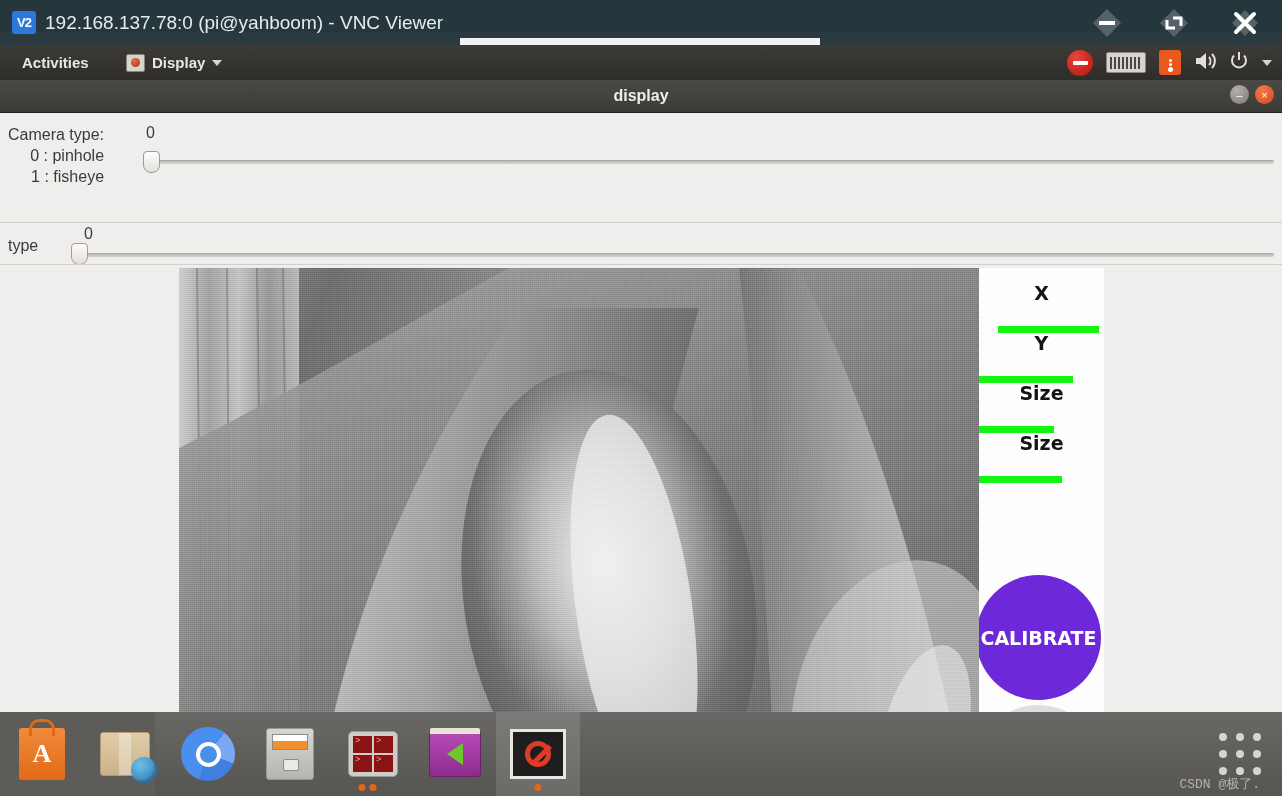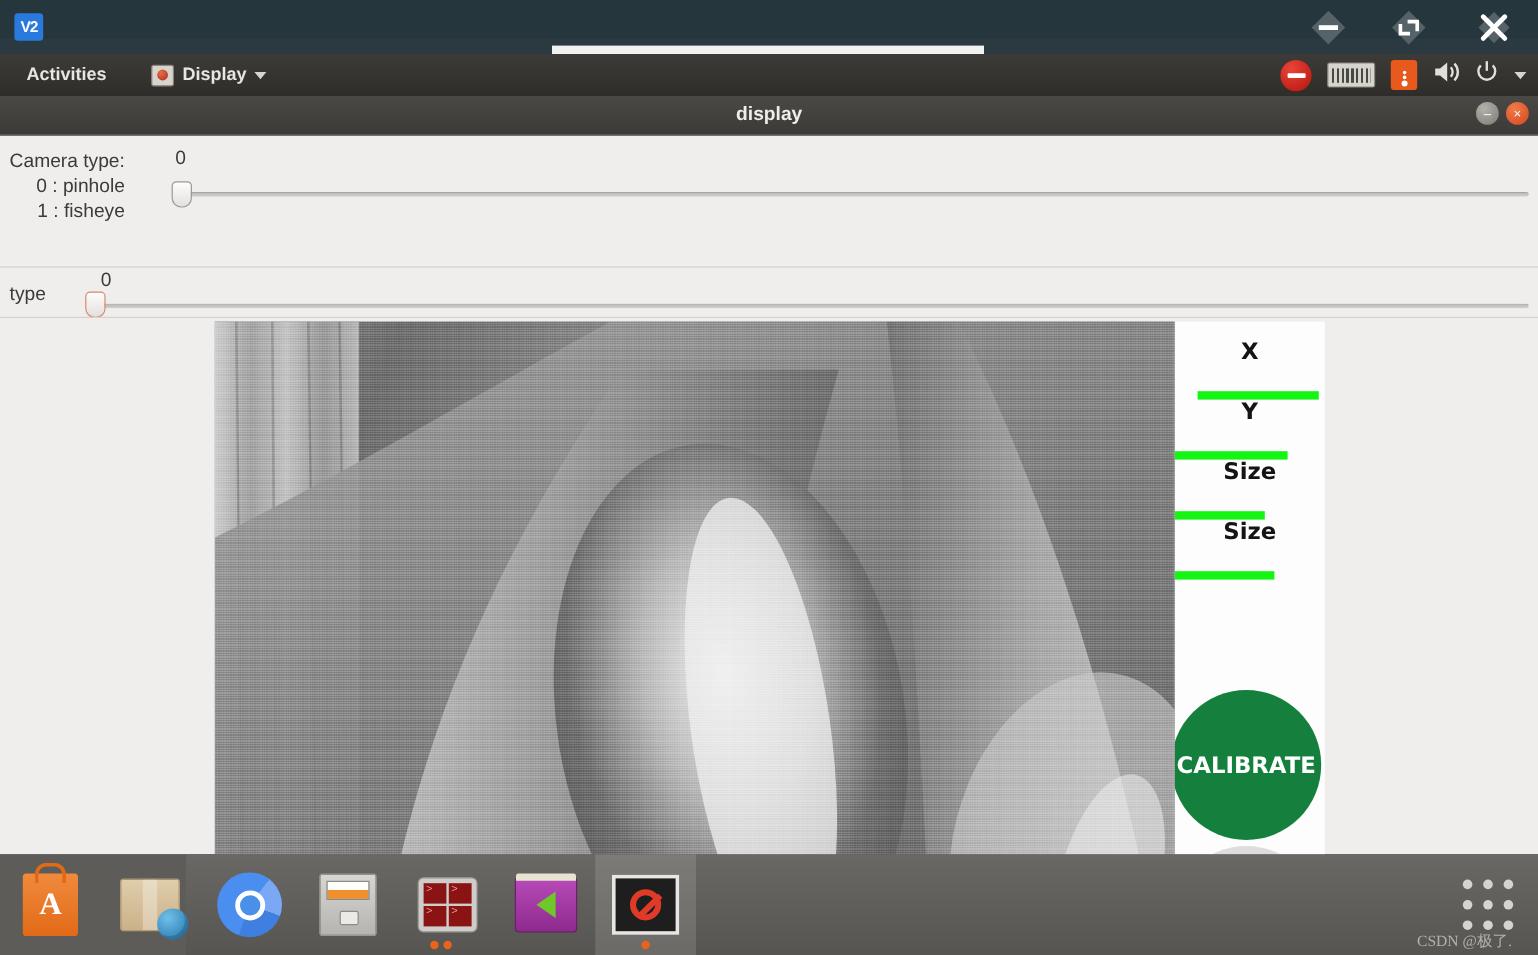--- a/index.html
+++ b/index.html
@@ -189,21 +189,21 @@
   .cal-bar{
     position:absolute;height:7px;background:#14f514;
   }
   .cal-btn{
     position:absolute;border-radius:50%;
     display:flex;align-items:center;justify-content:center;
     color:#fff;font-weight:bold;font-family:"DejaVu Sans", sans-serif;
     cursor:pointer;user-select:none;
   }
   #btn-calibrate{
-    left:-3px;top:307px;width:125px;height:125px;background:#15803d;font-size:19px;
+    left:-3px;top:307px;width:125px;height:125px;background:#6d28d9;font-size:19px;
   }
   #btn-save{
     left:-3px;top:437px;width:125px;height:125px;background:#dedede;font-size:20px;
   }
   #btn-commit{
     position:absolute;left:976px;top:718px;width:125px;height:125px;
     border-radius:50%;background:#5a5a5a;
     display:flex;align-items:flex-start;justify-content:center;
     padding-top:42px;box-sizing:border-box;
     color:#6e6e6e;font-size:20px;font-weight:bold;
@@ -329,30 +329,31 @@
     background:#e03a28;transform:rotate(-45deg);
   }
   .ic-grid{
     display:grid;grid-template-columns:repeat(3,8px);gap:9px;
   }
   .ic-grid i{display:block;width:8px;height:8px;border-radius:50%;background:#d6d4d0;}
 
   .watermark{
     position:absolute;right:22px;bottom:3px;
     color:#b9b6b1;font-size:13px;opacity:.95;
-    font-family:Liberation Serif, serif;
+    font-family:Liberation Mono, monospace;
   }
 </style>
 </head>
 <body>
 
 <div class="app">
 
   <div class="vnc-titlebar">
     <div class="vnc-logo">V2</div>
+    <div class="vnc-title">192.168.137.78:0 (pi@yahboom) - VNC Viewer</div>
     <div class="vnc-toolhandle"></div>
 
     <div class="wbtn" id="btn-min">
       <svg width="34" height="34" viewBox="0 0 34 34">
         <path d="M17 3 L31 17 L17 31 L3 17 Z" fill="#556369"></path>
         <rect x="9" y="15" width="16" height="4" fill="#ffffff"></rect>
       </svg>
     </div>
     <div class="wbtn" id="btn-restore">
       <svg width="34" height="34" viewBox="0 0 34 34">

